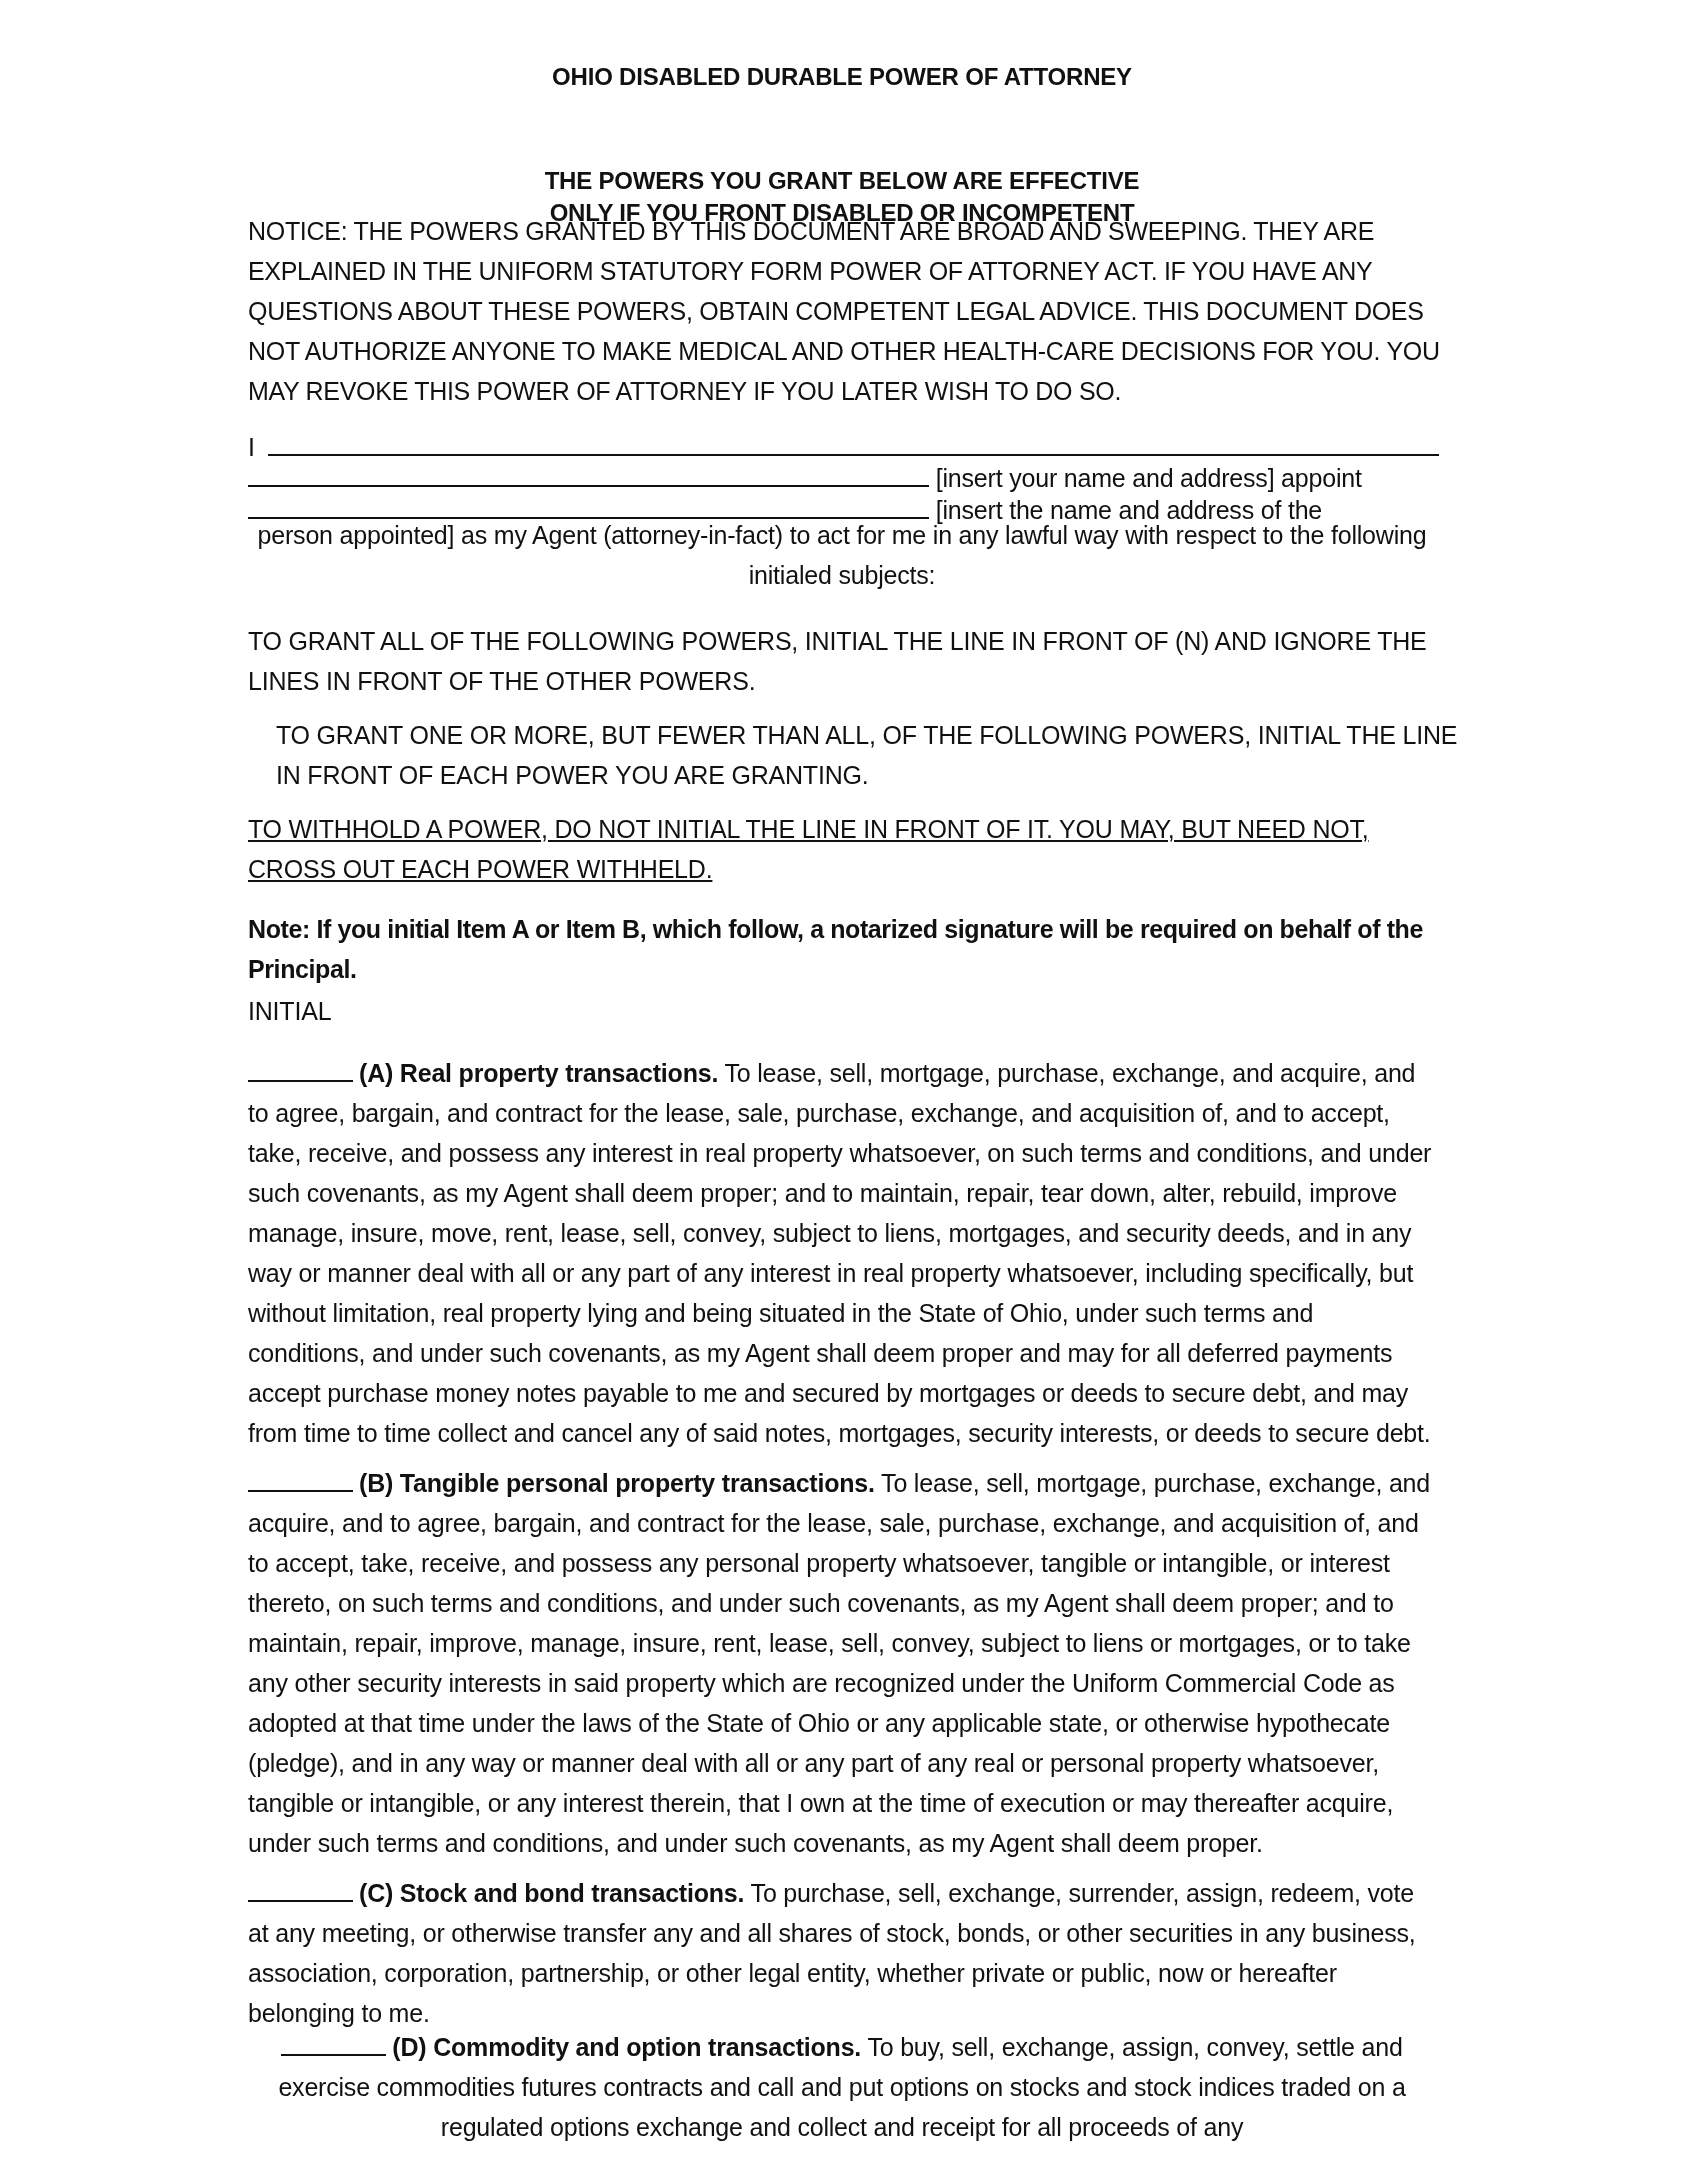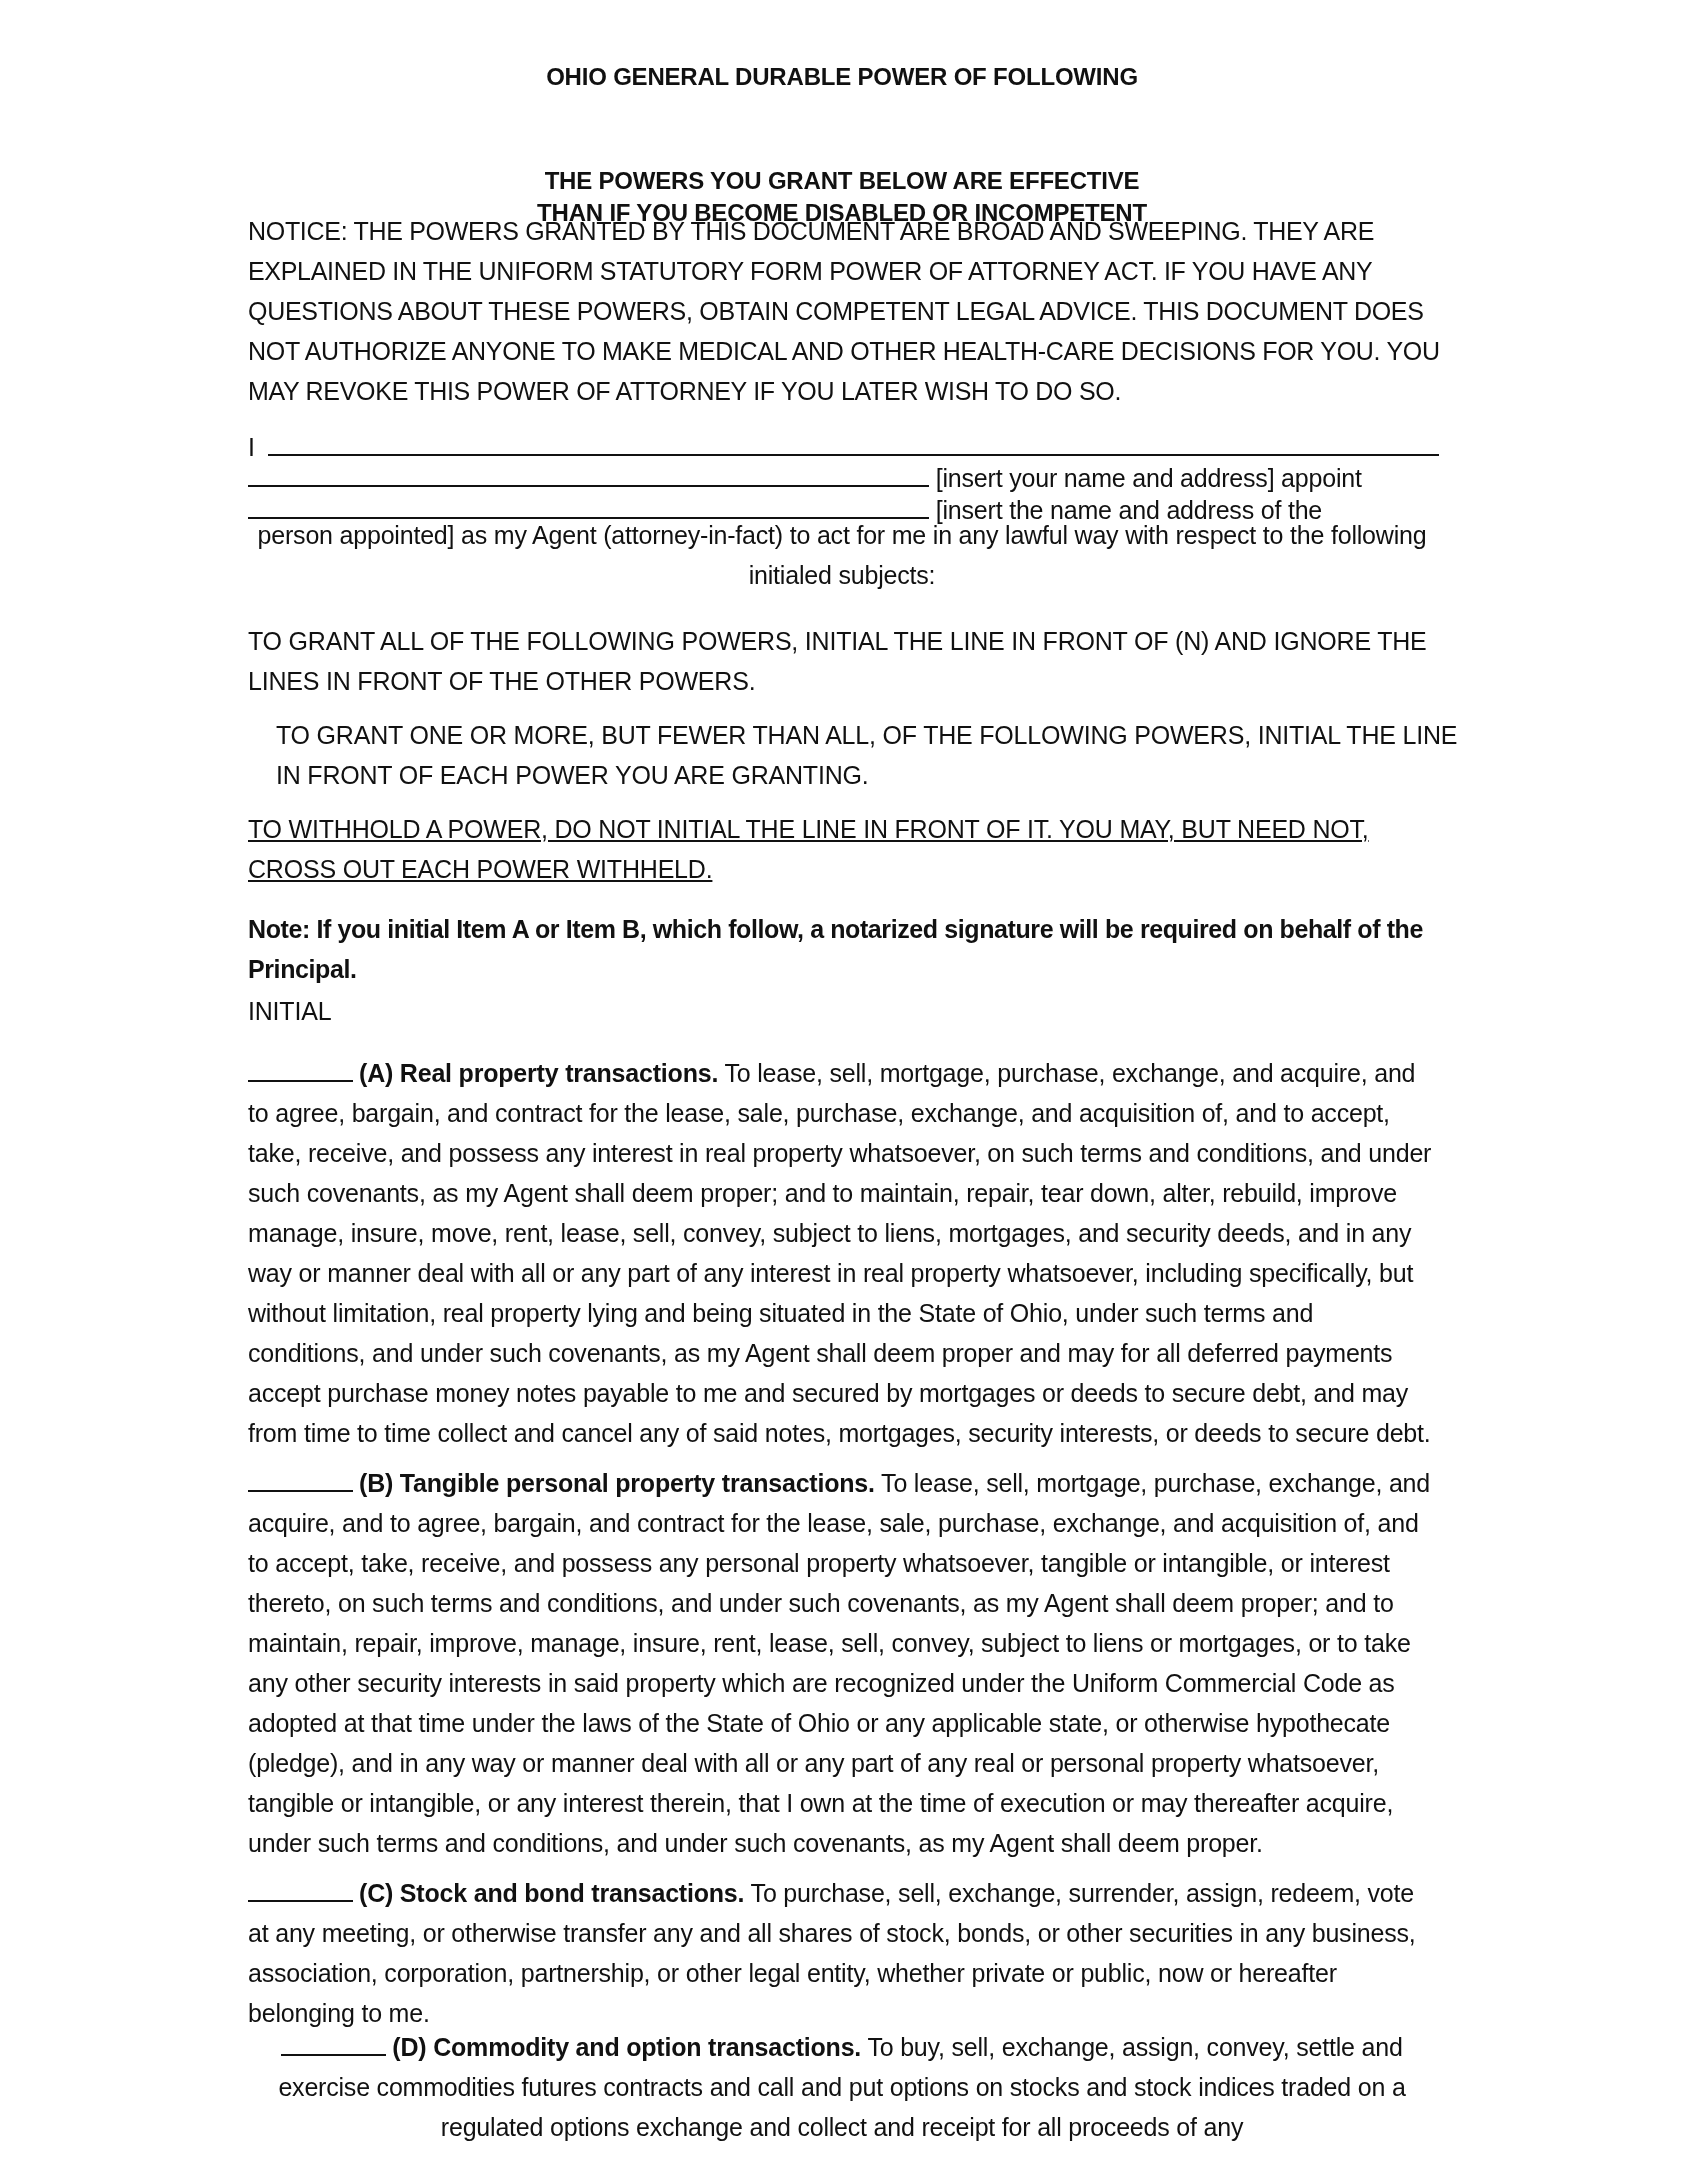--- a/index.html
+++ b/index.html
@@ -12,25 +12,25 @@
   .para { position: absolute; left: 0; width: 1188px; font-size: 25px; line-height: 40px; letter-spacing: -0.2px; margin: 0; }
   .b { font-weight: bold; }
   .blank { display: inline-block; border-bottom: 2.5px solid #111; vertical-align: baseline; height: 1px; }
   .line-abs { position: absolute; left: 0; width: 1188px; font-size: 25px; line-height: 32px; letter-spacing: -0.2px; white-space: nowrap; }
 </style>
 </head>
 <body>
 
 <div class="page">
 
-  <div class="title t1">OHIO GENERAL DURABLE POWER OF FOLLOWING</div>
+  <div class="title t1">OHIO DISABLED DURABLE POWER OF ATTORNEY</div>
 
   <div class="title t2">
     <div>THE POWERS YOU GRANT BELOW ARE EFFECTIVE</div>
-    <div>THAN IF YOU BECOME DISABLED OR INCOMPETENT</div>
+    <div>ONLY IF YOU FRONT DISABLED OR INCOMPETENT</div>
   </div>
 
   <p class="para" style="top:211px; width:1193px; letter-spacing:-0.3px;">NOTICE: THE POWERS GRANTED BY THIS DOCUMENT ARE BROAD AND SWEEPING. THEY ARE EXPLAINED IN THE UNIFORM STATUTORY FORM POWER OF ATTORNEY ACT. IF YOU HAVE ANY QUESTIONS ABOUT THESE POWERS, OBTAIN COMPETENT LEGAL ADVICE. THIS DOCUMENT DOES NOT AUTHORIZE ANYONE TO MAKE MEDICAL AND OTHER HEALTH-CARE DECISIONS FOR YOU. YOU MAY REVOKE THIS POWER OF ATTORNEY IF YOU LATER WISH TO DO SO.</p>
 
   <div class="line-abs" style="top:431px;">
     <span>I</span>
     <span class="blank" style="width:1171px; margin-left:6px;"></span>
   </div>
   <div class="line-abs" style="top:462px;">
     <span class="blank" style="width:681px;"></span>

